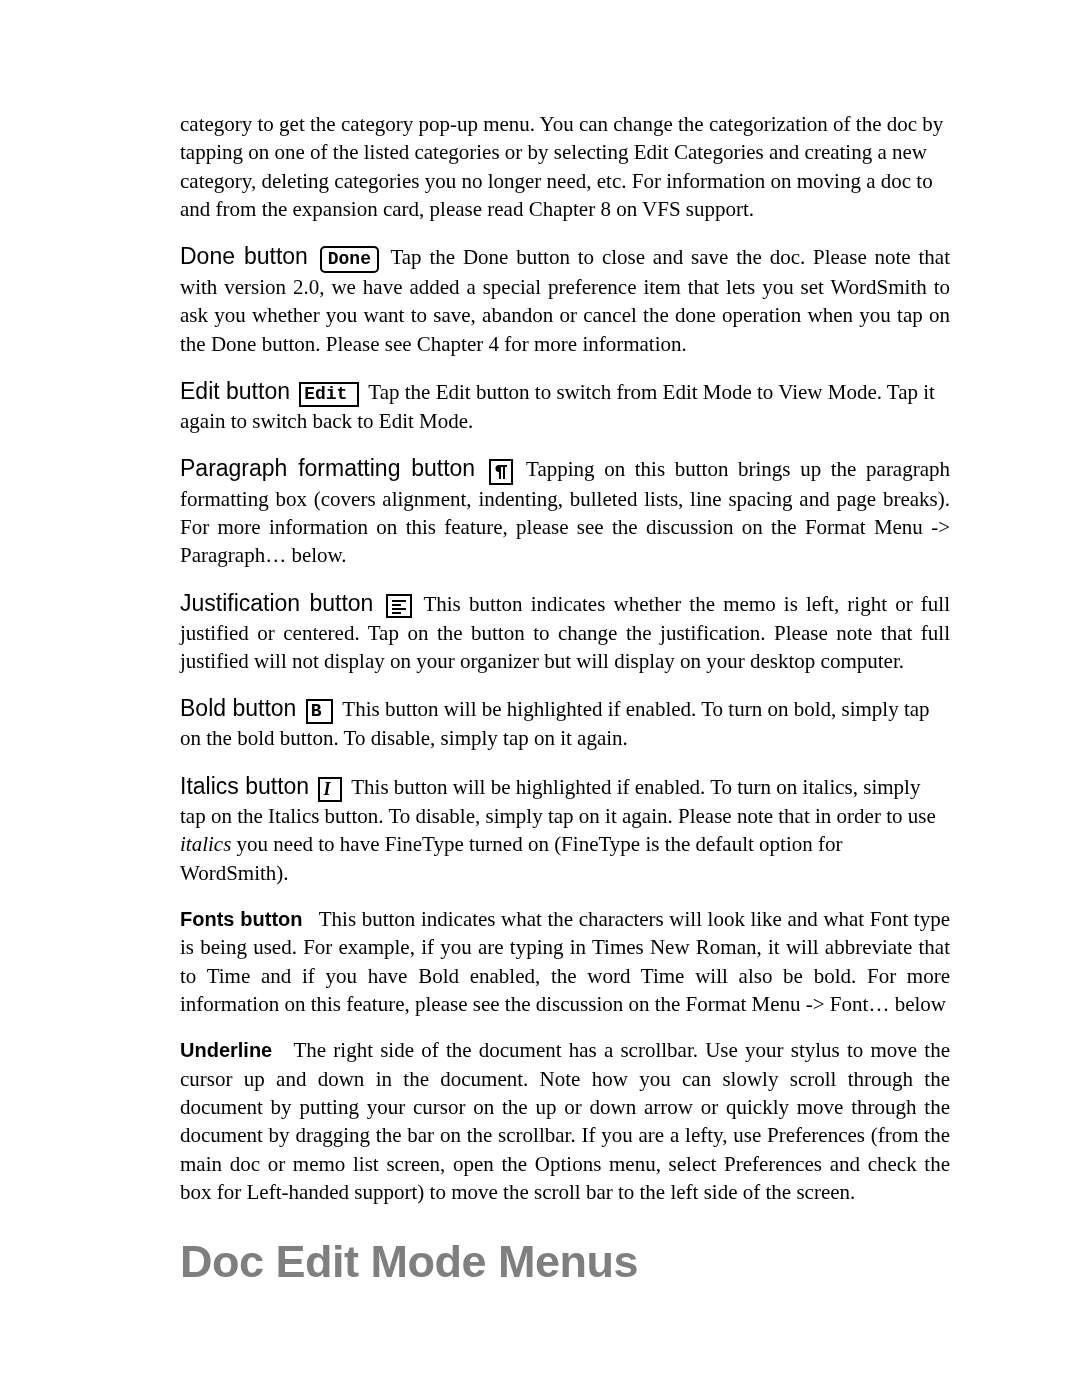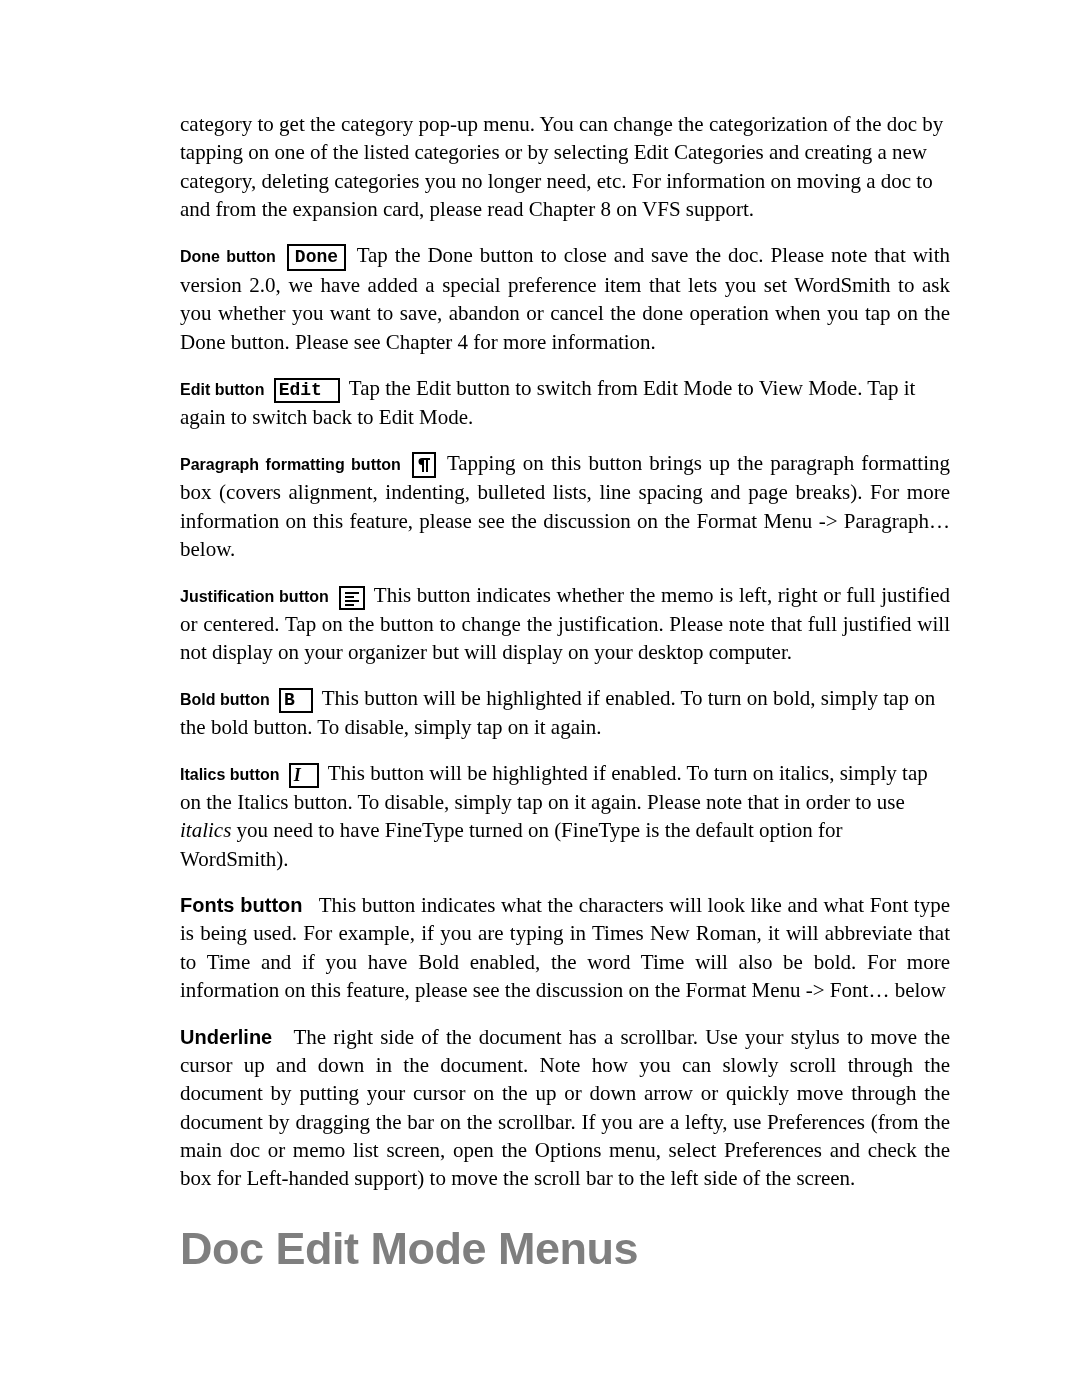--- a/index.html
+++ b/index.html
@@ -22,22 +22,22 @@
   .para {
     font-size: 21px;
     line-height: 1.35;
     margin: 0 0 18px 0;
     text-align: justify;
     text-justify: inter-word;
   }
   .para.no-just { text-align: left; }
   .label {
     font-family: Arial, Helvetica, sans-serif;
-    font-weight: bold;
-    font-size: 16px;
+    font-weight: normal;
+    font-size: 23px;
   }
   .label-inline {
     font-family: Arial, Helvetica, sans-serif;
     font-weight: bold;
     font-size: 20px;
     margin-top: 20px;
   }
   em.i { font-style: italic; }
   .h1 {
     font-family: Arial, Helvetica, sans-serif;
@@ -51,26 +51,26 @@
   
   .icon-box {
     display: inline-block;
     vertical-align: middle;
     border: 2px solid #000;
     background: #fff;
     font-family: "Courier New", monospace;
     font-weight: bold;
     font-size: 18px;
     line-height: 1;
-    padding: 1px 16px 2px 3px;
+    padding: 1px 10px 2px 3px;
     margin: 0 4px 0 4px;
     text-align: center;
   }
   .icon-box.round {
-    border-radius: 0;
+    border-radius: 5px;
     padding: 2px 6px 3px 6px;
   }
   .icon-box.svg {
     padding: 2px;
   }
   .icon-box svg {
     display: block;
   }
 </style>
 </head>

